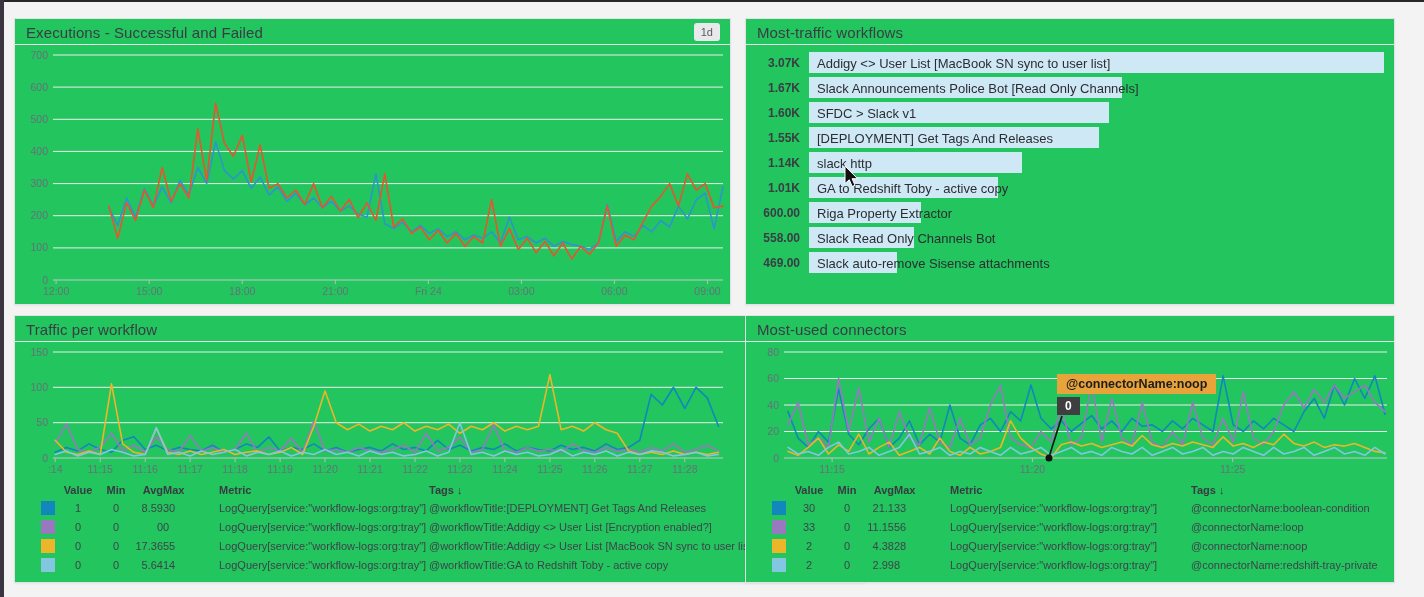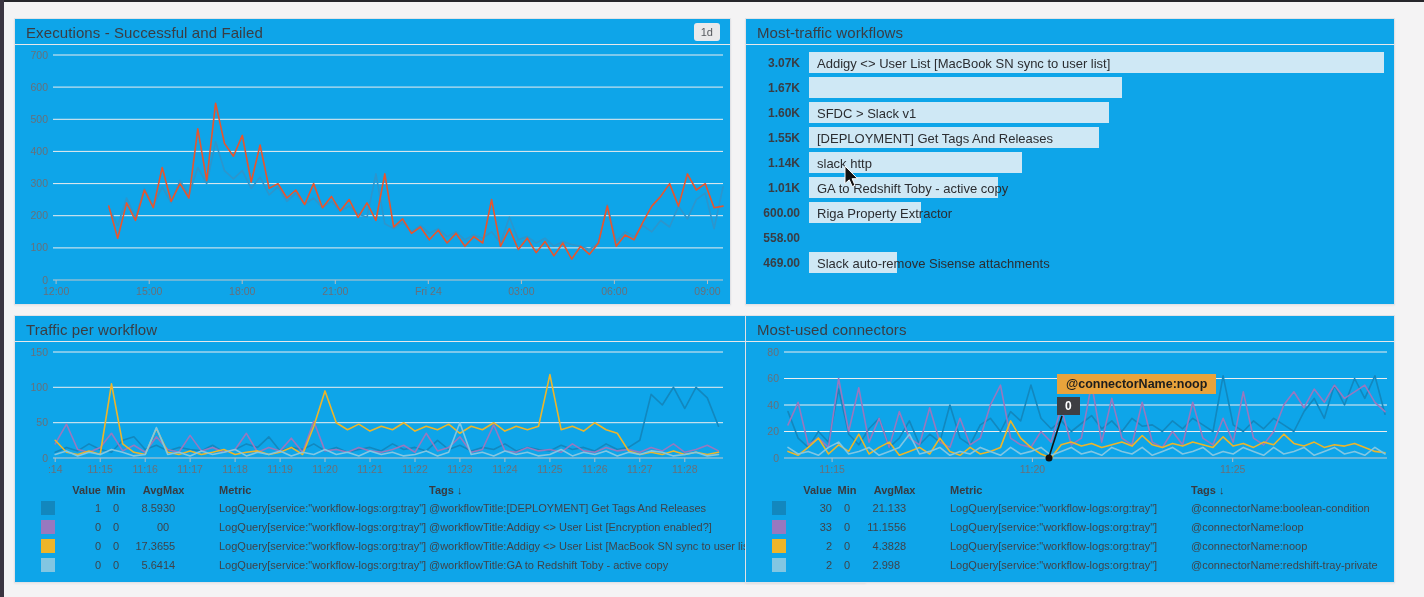--- a/index.html
+++ b/index.html
@@ -4,21 +4,21 @@
 <style>
   html,body{margin:0;padding:0}
   body{
     width:1424px;height:597px;position:relative;overflow:hidden;
     background:#f4f3f4;font-family:"Liberation Sans",sans-serif;
     -webkit-font-smoothing:antialiased;
   }
   .edge-top{position:absolute;left:0;top:0;right:0;height:2px;background:#26262b;z-index:9}
   .edge-left{position:absolute;left:0;top:0;bottom:0;width:4px;background:#3a3440;z-index:9}
 
-  .panel{position:absolute;background:#0ea5e9;border:1px solid #e2e2e6;box-shadow:0 1px 2px rgba(0,0,0,.05);box-sizing:border-box}
+  .panel{position:absolute;background:#22c55e;border:1px solid #e2e2e6;box-shadow:0 1px 2px rgba(0,0,0,.05);box-sizing:border-box}
   .p1{left:14px;top:18px;width:717px;height:287px}
   .p2{left:745px;top:18px;width:650px;height:287px}
   .p3{left:14px;top:315px;width:852px;height:268px}
   .p4{left:745px;top:315px;width:650px;height:268px}
 
   .panel>header{display:flex;align-items:center;justify-content:space-between;
     padding:5px 10px 4px 11px;border-bottom:1px solid #e8e8ea;height:26px;box-sizing:border-box}
   .panel h2{margin:0;font-size:15px;font-weight:500;color:#3a3d44;letter-spacing:.1px;white-space:nowrap}
   .badge{background:#e9e9eb;color:#55585e;font-size:11px;line-height:16px;padding:1px 7px;border-radius:3px}
 
@@ -34,21 +34,21 @@
   .tl-bar{position:absolute;left:0;top:0;height:100%;background:#cfe8f5}
   .tl-label{position:absolute;left:8px;top:50%;transform:translateY(-50%);
     font-size:13px;color:#2b2d31;white-space:nowrap}
 
   
   .lg{padding:3px 10px 0 0;font-size:11px;color:#3f434a}
   .lg-row{display:flex;align-items:center;height:19px}
   .lg-row.head{font-weight:bold;height:17px;color:#383b41}
   .c-sw{width:40px;display:flex;justify-content:flex-end;flex:none}
   .c-sw span{width:14px;height:14px;display:block}
-  .c-val{width:46px;text-align:right;flex:none}
+  .c-val{width:46px;text-align:center;flex:none}
   .c-min{width:30px;text-align:center;flex:none}
   .c-avg{width:32px;text-align:right;flex:none}
   .c-max{width:33px;flex:none}
   .c-metric{width:210px;padding-left:23px;white-space:nowrap;overflow:hidden;flex:none}
   .p4 .c-metric{width:241px}
   .c-tags{flex:1;padding-left:0;white-space:nowrap;overflow:hidden}
 
   
   .tt-label{position:absolute;left:311px;top:30px;background:#e9a33b;color:#1d1d1d;
     font-size:12.5px;font-weight:600;padding:3px 9px;white-space:nowrap;z-index:4}
@@ -116,20 +116,21 @@
         <span class="tl-val">3.07K</span>
         <div class="tl-track">
           <div class="tl-bar" style="width: 100%; background: rgb(207, 232, 245);"></div>
           <span class="tl-label">Addigy &lt;&gt; User List [MacBook SN sync to user list]</span>
         </div>
       </div>
       <div class="tl-row">
         <span class="tl-val">1.67K</span>
         <div class="tl-track">
           <div class="tl-bar" style="width: 54.4%; background: rgb(207, 232, 245);"></div>
+          <span class="tl-label">Slack Announcements Police Bot [Read Only Channels]</span>
         </div>
       </div>
       <div class="tl-row">
         <span class="tl-val">1.60K</span>
         <div class="tl-track">
           <div class="tl-bar" style="width: 52.12%; background: rgb(207, 232, 245);"></div>
           <span class="tl-label">SFDC &gt; Slack v1</span>
         </div>
       </div>
       <div class="tl-row">
@@ -155,20 +156,24 @@
       </div>
       <div class="tl-row">
         <span class="tl-val">600.00</span>
         <div class="tl-track">
           <div class="tl-bar" style="width: 19.54%; background: rgb(207, 232, 245);"></div>
           <span class="tl-label">Riga Property Extractor</span>
         </div>
       </div>
       <div class="tl-row">
         <span class="tl-val">558.00</span>
+        <div class="tl-track">
+          <div class="tl-bar" style="width: 18.18%; background: rgb(207, 232, 245);"></div>
+          <span class="tl-label">Slack Read Only Channels Bot</span>
+        </div>
       </div>
       <div class="tl-row">
         <span class="tl-val">469.00</span>
         <div class="tl-track">
           <div class="tl-bar" style="width: 15.28%; background: rgb(207, 232, 245);"></div>
           <span class="tl-label">Slack auto-remove Sisense attachments</span>
         </div>
       </div>
     </div>
   <svg class="cursor" width="20" height="24" viewBox="0 0 20 24">

